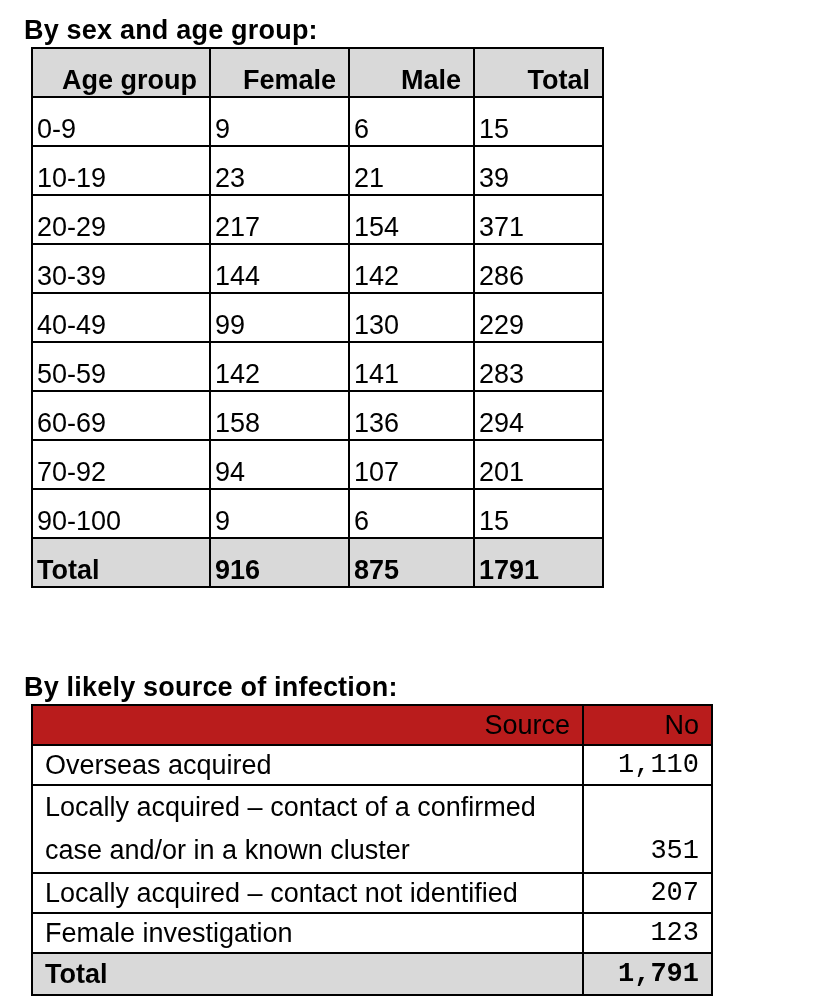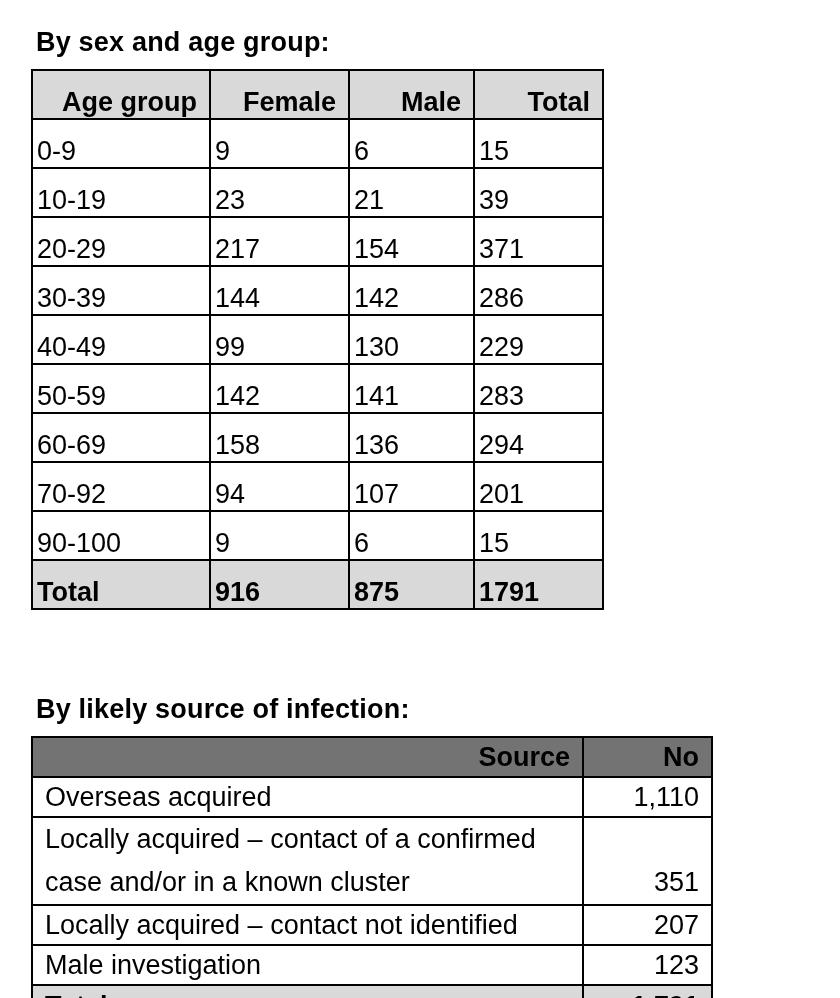--- a/index.html
+++ b/index.html
@@ -15,21 +15,21 @@
     height: 998px;
     overflow: hidden;
   }
   .page {
     padding: 15px 0 0 24px;
   }
   .section-title {
     font-size: 27px;
     font-weight: 700;
     line-height: 30px;
-    margin: 12px;
+    margin: 0;
     letter-spacing: 0.2px;
   }
   .section-title.second {
     margin-top: 84px;
   }
   table {
     border-collapse: collapse;
     margin: 2px 0 0 7px;
     table-layout: fixed;
   }
@@ -59,38 +59,39 @@
   }
   .t1 tr.total-row td {
     background: #d9d9d9;
     font-weight: 700;
     height: 43px;
   }
   
   .t2 col.c-source { width: 551px; }
   .t2 col.c-no     { width: 129px; }
   .t2 th {
-    background: #737373;
-    font-weight: 700;
+    background: #b91c1c;
+    font-weight: 400;
     text-align: right;
     padding: 0 12px;
     height: 40px;
     vertical-align: middle;
   }
   .t2 td {
     height: 40px;
     vertical-align: middle;
   }
   .t2 td.label {
     text-align: left;
     padding: 0 8px 0 12px;
   }
   .t2 td.value {
     text-align: right;
     padding: 0 12px;
+    font-family: Liberation Mono, monospace;
   }
   .t2 tr.multi td { height: auto; }
   .t2 tr.multi .line { line-height: 43px; }
   .t2 tr.multi td.value {
     vertical-align: bottom;
     padding-bottom: 6px;
   }
   .t2 tr.total-row td {
     background: #d9d9d9;
     font-weight: 700;
@@ -206,21 +207,21 @@
           <div class="line">Locally acquired – contact of a confirmed</div>
           <div class="line">case and/or in a known cluster</div>
         </td>
         <td class="value">351</td>
       </tr>
       <tr>
         <td class="label">Locally acquired – contact not identified</td>
         <td class="value">207</td>
       </tr>
       <tr>
-        <td class="label">Male investigation</td>
+        <td class="label">Female investigation</td>
         <td class="value">123</td>
       </tr>
       <tr class="total-row">
         <td class="label">Total</td>
         <td class="value">1,791</td>
       </tr>
     </tbody>
   </table>
 
 </div>

